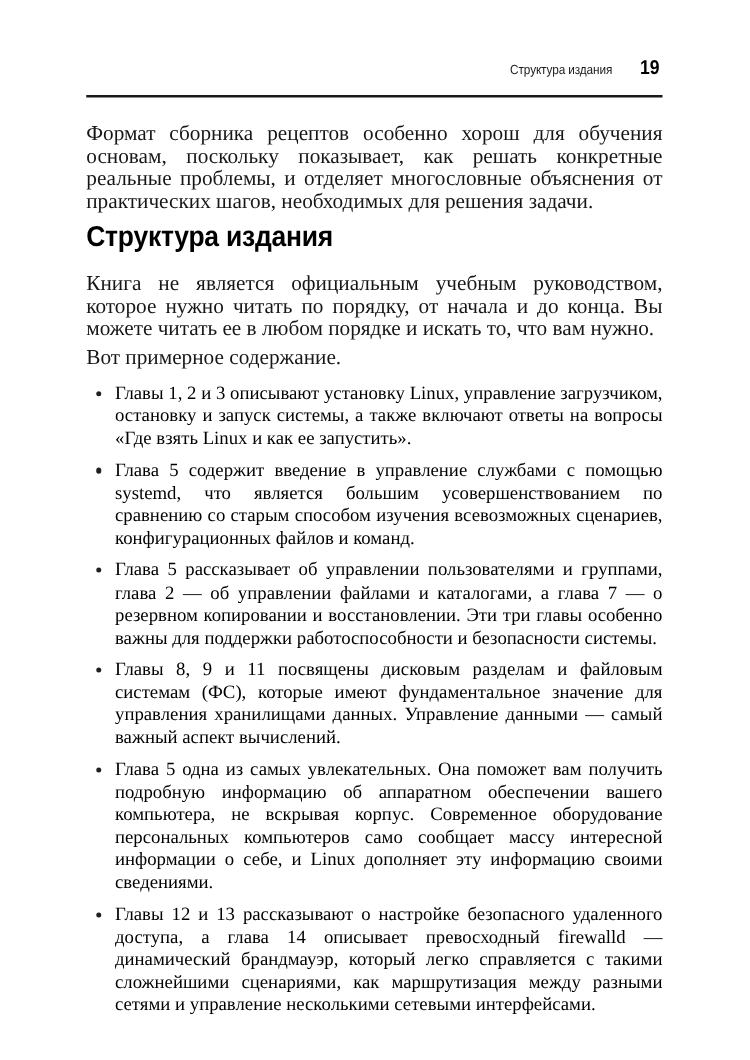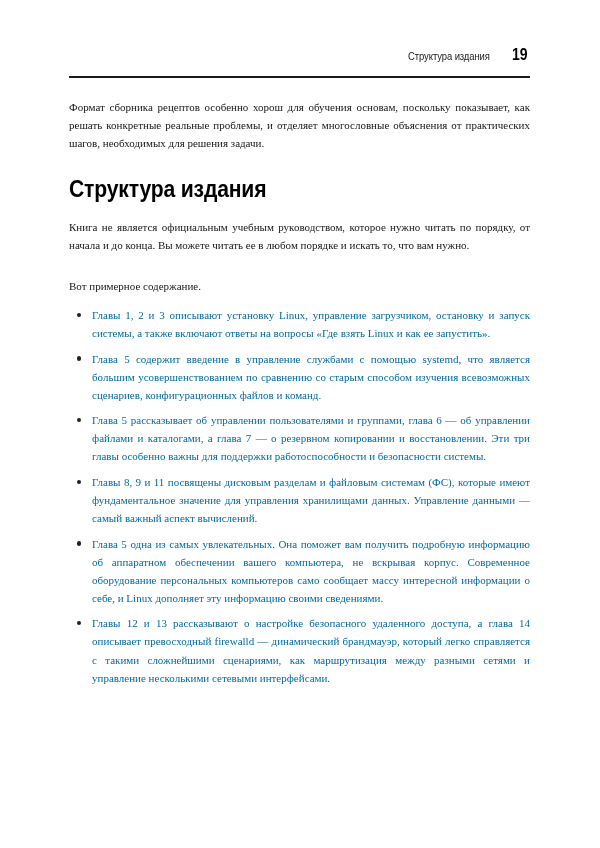--- a/index.html
+++ b/index.html
@@ -48,21 +48,21 @@
     left: 69px;
     top: 76px;
     width: 461px;
     height: 1.6px;
     background: #1a1a1a;
   }
 
   
   .body-text {
     font-family: "Liberation Serif", serif;
-    font-size: 11px;
+    font-size: 17px;
     line-height: 18.1px;
     color: #161616;
     text-align: justify;
     text-justify: inter-word;
     hyphens: manual;
     margin: 0;
   }
   .intro-para {
     position: absolute;
     left: 69px;
@@ -105,23 +105,23 @@
     width: 461px;
     list-style: none;
     margin: 0;
     padding: 0;
   }
   .bullet-item {
     position: relative;
     padding-left: 23px;
     margin-bottom: 7.4px;
     font-family: "Liberation Serif", serif;
-    font-size: 11px;
+    font-size: 15px;
     line-height: 18.1px;
-    color: #0369a1;
+    color: #000000;
     text-align: justify;
     text-justify: inter-word;
   }
   .bullet-marker {
     position: absolute;
     left: 8px;
     top: 6.6px;
     width: 4.4px;
     height: 4.4px;
     border-radius: 50%;
@@ -155,21 +155,21 @@
     <li class="bullet-item">
       <span class="bullet-marker"></span>
       <span class="bullet-text">Главы 1, 2 и 3 описывают установку Linux, управление загрузчиком, остановку и запуск системы, а также включают ответы на вопросы «Где взять Linux и как ее запустить».</span>
     </li>
     <li class="bullet-item">
       <span class="bullet-marker"></span>
       <span class="bullet-text">Глава 5 содержит введение в управление службами с помощью systemd, что является большим усовершенствованием по сравнению со старым способом изучения всевозможных сценариев, конфигурационных файлов и команд.</span>
     </li>
     <li class="bullet-item">
       <span class="bullet-marker"></span>
-      <span class="bullet-text">Глава 5 рассказывает об управлении пользователями и группами, глава 6 — об управлении файлами и каталогами, а глава 7 — о резервном копировании и восстановлении. Эти три главы особенно важны для поддержки работоспособности и безопасности системы.</span>
+      <span class="bullet-text">Глава 5 рассказывает об управлении пользователями и группами, глава 2 — об управлении файлами и каталогами, а глава 7 — о резервном копировании и восстановлении. Эти три главы особенно важны для поддержки работоспособности и безопасности системы.</span>
     </li>
     <li class="bullet-item">
       <span class="bullet-marker"></span>
       <span class="bullet-text">Главы 8, 9 и 11 посвящены дисковым разделам и файловым системам (ФС), которые имеют фундаментальное значение для управления хранилищами данных. Управление данными — самый важный аспект вычислений.</span>
     </li>
     <li class="bullet-item">
       <span class="bullet-marker"></span>
       <span class="bullet-text">Глава 5 одна из самых увлекательных. Она поможет вам получить подробную информацию об аппаратном обеспечении вашего компьютера, не вскрывая корпус. Современное оборудование персональных компьютеров само сообщает массу интересной информации о себе, и Linux дополняет эту информацию своими сведениями.</span>
     </li>
     <li class="bullet-item">

